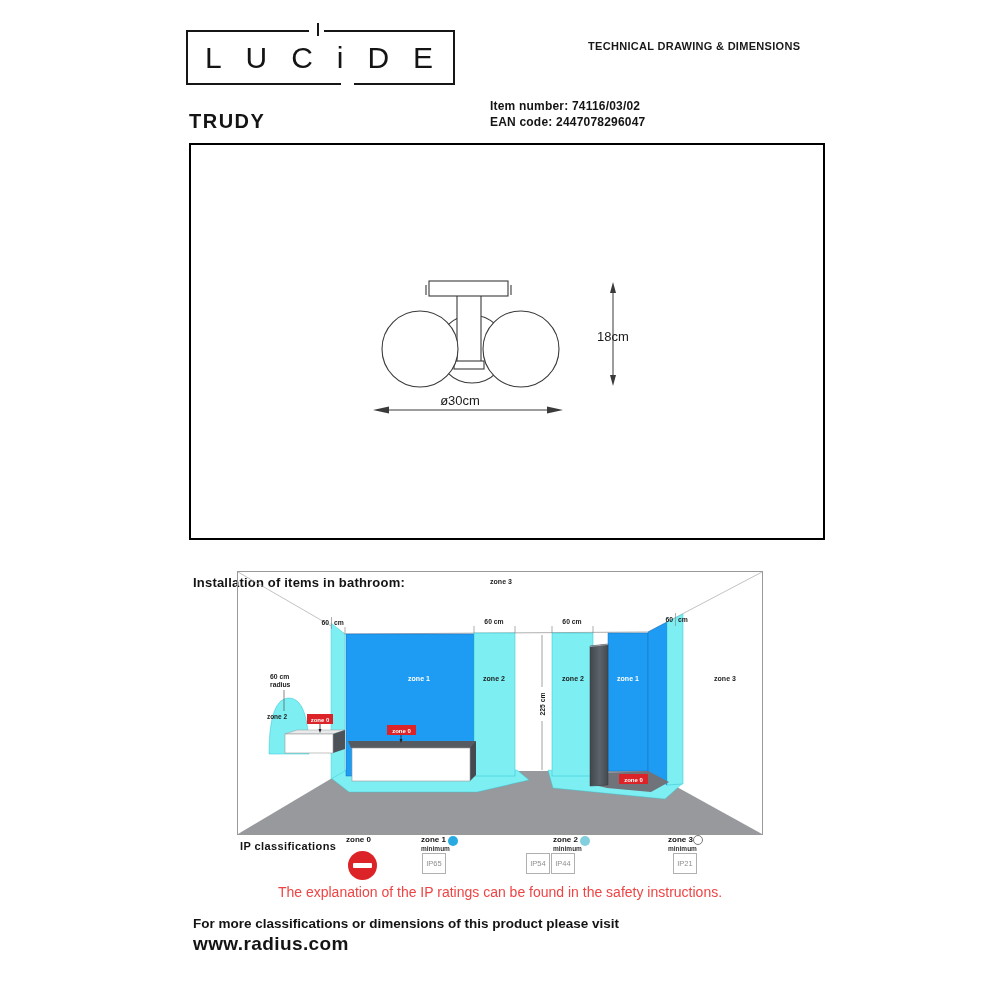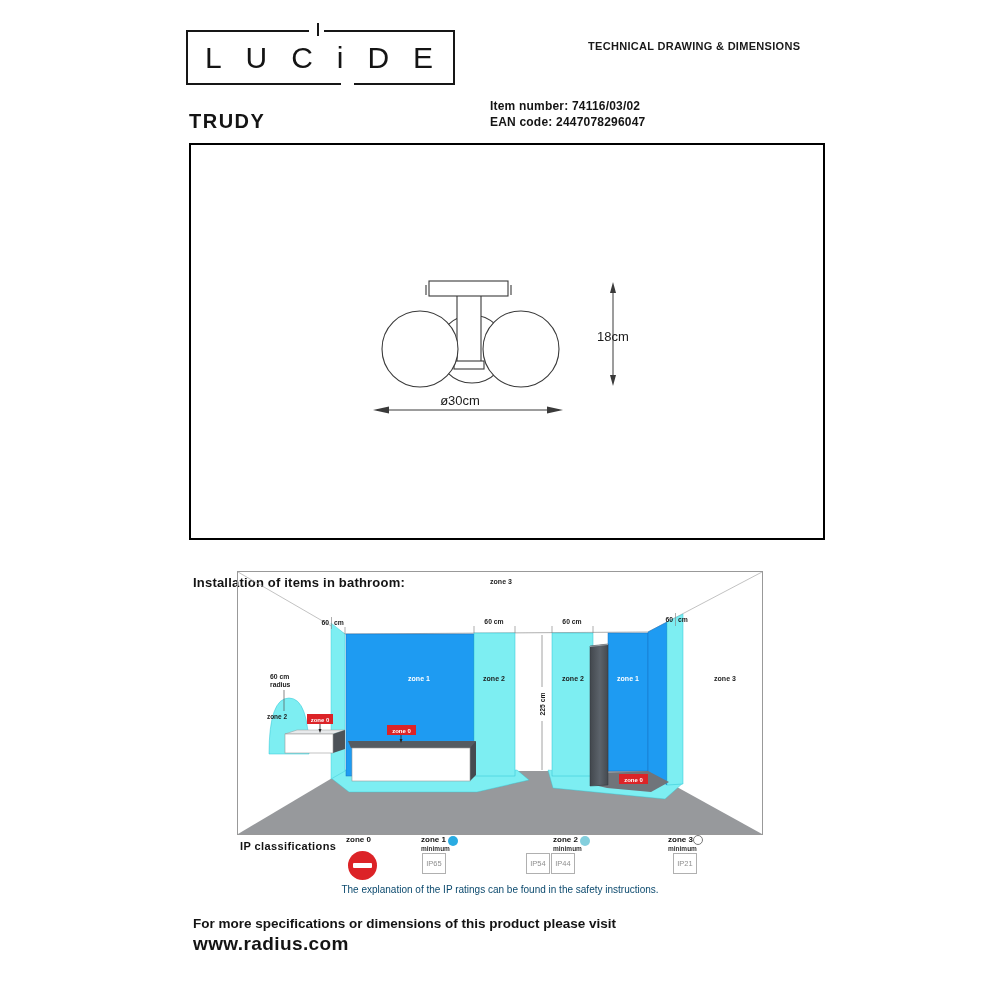--- a/index.html
+++ b/index.html
@@ -30,21 +30,21 @@
   .lg .zlabel{position:absolute;top:0;font-size:8px;font-weight:bold;white-space:nowrap;}
   .lg .zmin{position:absolute;top:10px;font-size:6.5px;font-weight:bold;color:#333;}
   .ip-box{position:absolute;top:18px;width:24px;height:21px;border:1px solid #b0b0b0;
           box-sizing:border-box;display:flex;align-items:center;justify-content:center;
           font-size:7.5px;color:#8f8f8f;background:#fff;}
   .dot{position:absolute;border-radius:50%;}
   .noentry{position:absolute;left:12px;top:16px;width:29px;height:29px;border-radius:50%;
            background:#dc2327;display:flex;align-items:center;justify-content:center;}
   .noentry .bar{width:19px;height:5px;background:#fff;border-radius:1px;}
 
-  .note-line{left:237px;top:884px;width:526px;text-align:center;font-size:10px;color:#0c4a6e;}
+  .note-line{left:237px;top:884px;width:526px;text-align:center;font-size:14px;color:#ef4444;}
   .footer1{left:193px;top:916px;font-size:13.5px;font-weight:bold;}
   .footer2{left:193px;top:933px;font-size:19px;font-weight:bold;letter-spacing:.4px;}
 
   
   .lbl{font:bold 7px "Liberation Sans",sans-serif;fill:#1c1c1c;}
   .lblw{font:bold 7px "Liberation Sans",sans-serif;fill:#ffffff;}
   .dimt{font:bold 6.8px "Liberation Sans",sans-serif;fill:#1c1c1c;}
   .bt{font:bold 6px "Liberation Sans",sans-serif;fill:#ffffff;}
   .lampdim{font:13px "Liberation Sans",sans-serif;fill:#1c1c1c;}
 </style>
@@ -231,14 +231,14 @@
 
 <div class="abs lg" style="left:666px;width:60px">
   <div class="zlabel" style="left:2px">zone 3</div>
   <div class="dot" style="left:27px;top:0;width:10px;height:10px;background:#fff;border:1.2px solid #777;box-sizing:border-box"></div>
   <div class="zmin" style="left:2px">minimum</div>
   <div class="ip-box" style="left:7px">IP21</div>
 </div>
 
 <div class="abs note-line">The explanation of the IP ratings can be found in the safety instructions.</div>
 
-<div class="abs footer1">For more specifications or dimensions of this product please visit</div>
+<div class="abs footer1">For more classifications or dimensions of this product please visit</div>
 <div class="abs footer2">www.radius.com</div>
 
 </body></html>

